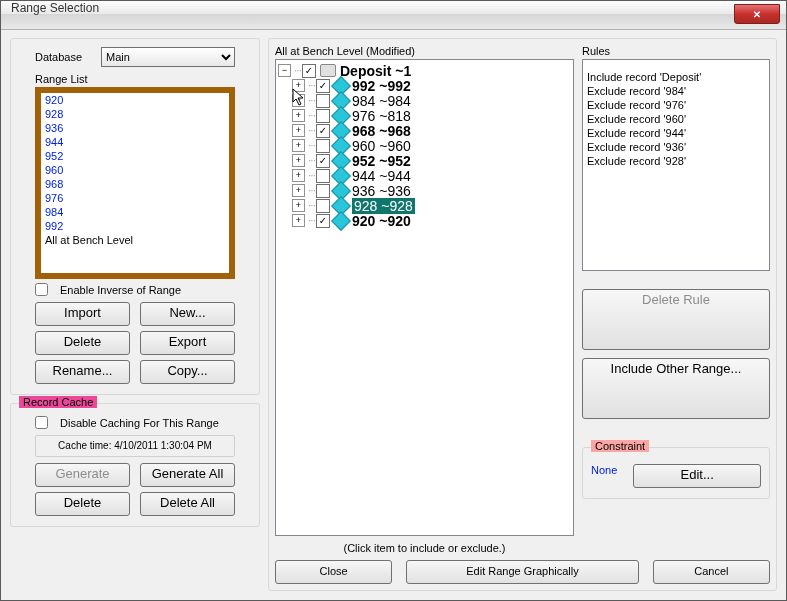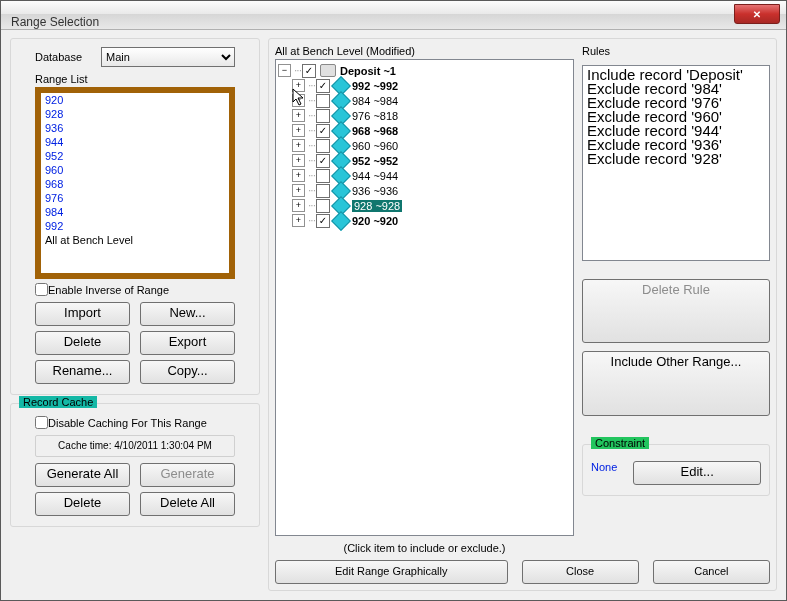--- a/index.html
+++ b/index.html
@@ -1,62 +1,62 @@
 <!DOCTYPE html>
 <html><head>
 <meta charset="utf-8">
 <style>
 html,body{margin:0;padding:0;font-family:"Segoe UI",Tahoma,sans-serif;font-size:11px;color:#000;background:#fff}
 .window{width:787px;height:601px;background:#f0f0f0;border:1px solid #5a5a5a;box-sizing:border-box;position:relative;box-shadow:2px 2px 4px rgba(0,0,0,.3)}
-.titlebar{height:28px;background:linear-gradient(to bottom,#fdfdfd 0%,#eaeaea 45%,#d6d6d6 46%,#e8e8e8 100%);border-bottom:1px solid #b0b0b0;display:flex;align-items:flex-end;padding-left:10px;position:relative}
+.titlebar{height:28px;background:linear-gradient(to bottom,#fdfdfd 0%,#eaeaea 45%,#d6d6d6 46%,#e8e8e8 100%);border-bottom:1px solid #b0b0b0;display:flex;align-items:flex-start;padding-left:10px;position:relative}
 .titlebar-text{font-size:12px;color:#333}
 .closebtn{position:absolute;right:6px;top:3px;width:44px;height:18px;background:linear-gradient(to bottom,#e57373 0%,#c9302c 50%,#a82824 100%);border:1px solid #7a1f1c;border-radius:0 0 3px 3px;display:flex;align-items:center;justify-content:center;color:#fff;font-size:10px;font-weight:bold;cursor:pointer}
 .client{position:absolute;top:29px;left:1px;right:1px;bottom:1px;background:#f0f0f0;padding:8px;display:flex;gap:8px}
 .leftcol{width:250px;display:flex;flex-direction:column}
 .midcol{flex:1;border:1px solid #d8d8d8;border-radius:3px;padding:6px;display:flex;flex-direction:column;position:relative;background:#f0f0f0}
 .rightcol{width:188px;display:flex;flex-direction:column}
 .group{border:1px solid #d8d8d8;border-radius:3px;padding:8px 24px 10px;margin-bottom:8px;background:#f0f0f0;position:relative}
-.group>.glabel{position:absolute;top:-8px;left:8px;background:#14b8a6;padding:0 4px;font-size:11px;color:#000}
+.group>.glabel{position:absolute;top:-8px;left:8px;background:#ec4899;padding:0 4px;font-size:11px;color:#000}
 .row{display:flex;align-items:center;margin-bottom:6px;gap:6px}
 .lbl{min-width:60px}
 select.combo{flex:1;height:20px;border:1px solid #707070;background:linear-gradient(#fff,#e8e8e8);font-size:11px}
 .listbox{border:6px solid #a16207;background:#fff;height:180px;overflow-y:scroll;margin-top:2px}
 .listbox .item{padding:1px 4px;color:#0021e2;cursor:default}
 .listbox .item.plain{color:#000}
-.chkrow{display:flex;align-items:center;gap:0;margin:4px 0 6px}
+.chkrow{display:flex;align-items:center;gap:12px;margin:4px 0 6px}
 .chkrow input{width:13px;height:13px;margin:0}
 .btnrow{display:flex;gap:10px;margin-top:5px}
 .btn{flex:1;height:22px;border:1px solid #707070;border-radius:3px;background:linear-gradient(#f7f7f7,#e1e1e1);font-size:13px;text-align:center;line-height:20px;cursor:default}
 .btn.disabled{color:#8d8d8d}
 .cachetime{height:20px;border:1px solid #d0d0d0;background:#f0f0f0;text-align:center;line-height:20px;margin:4px 0 6px;font-size:10px;border-radius:2px}
 .midheader{font-size:11px;color:#000;margin-bottom:2px}
 .tree{flex:1;border:1px solid #828790;background:#fff;overflow:auto;padding:3px 2px}
 .treerow{display:flex;align-items:center;height:15px;white-space:nowrap}
 .exp{width:11px;height:11px;border:1px solid #919191;display:inline-flex;align-items:center;justify-content:center;font-size:9px;line-height:9px;color:#000;margin-right:2px;background:#fff}
 .dots{color:#a0a0a0;font-size:10px;letter-spacing:-1px;margin:0 1px}
 .cb{width:12px;height:12px;border:1px solid #6f6f6f;background:#fff;display:inline-flex;align-items:center;justify-content:center;font-size:10px;margin-right:2px}
 .cb.on::after{content:"✓";font-size:10px;color:#000;line-height:10px}
 .ico{width:12px;height:12px;border:1px solid #1792a5;background:#29c5d8;transform:rotate(45deg);margin:0 4px 0 2px}
 .ico.root{border:1px solid #888;background:#e0e0e0;border-radius:2px;transform:none;width:14px;height:11px;margin:0 4px 0 2px;position:relative}
-.nlabel{font-size:11px}
+.nlabel{font-size:14px}
 .nlabel.bold{font-weight:bold}
 .nlabel.sel{background:#0f766e;color:#fff;padding:0 2px}
 .indent1{margin-left:14px}
 .cursor-arrow{position:absolute;left:16px;top:28px;pointer-events:none}
 .cursor-arrow svg{width:14px;height:18px}
 .hint{text-align:center;font-size:11px;color:#000;margin:6px 0 4px}
 .bigbtn{height:22px;border:1px solid #707070;border-radius:3px;background:linear-gradient(#f7f7f7,#e1e1e1);text-align:center;line-height:20px;font-size:11px;margin-top:2px}
-.ruleslist{border:1px solid #828790;background:#fff;height:190px;padding:2px 4px;font-size:15px;overflow:auto}
+.ruleslist{border:1px solid #828790;background:#fff;height:190px;padding:10px 4px;font-size:11px;overflow:auto}
 .ruleslist div{line-height:14px;white-space:nowrap}
 .fs{border:1px solid #d8d8d8;border-radius:3px;padding:16px 8px 10px;position:relative;margin-top:28px}
-.fs .fslabel{position:absolute;top:-8px;left:8px;background:#22c55e;padding:0 4px}
+.fs .fslabel{position:absolute;top:-8px;left:8px;background:#fca5a5;padding:0 4px}
 .fs .inner{display:flex;gap:16px}
 .link{color:#0021e2}
 .btmrow{display:flex;gap:14px;margin-top:auto}
-.ruleslbl{margin-bottom:8px}
+.ruleslbl{margin-bottom:2px}
 .spacer{flex:1}
 </style>
 </head>
 <body>
 
 <div class="window">
   <div class="titlebar">
     <span class="titlebar-text">Range Selection</span>
     <div class="closebtn">✕</div>
   </div>
@@ -103,22 +103,22 @@
       </div>
 
       <div class="group">
         <div class="glabel">Record Cache</div>
         <div class="chkrow">
           <input type="checkbox" style="">
           <span>Disable Caching For This Range</span>
         </div>
         <div class="cachetime">Cache time: 4/10/2011 1:30:04 PM</div>
         <div class="btnrow">
+          <div class="btn disabled">Generate</div>
           <div class="btn">Generate All</div>
-          <div class="btn disabled">Generate</div>
         </div>
         <div class="btnrow">
           <div class="btn">Delete</div>
           <div class="btn">Delete All</div>
         </div>
       </div>
     </div>
 
     <div class="midcol">
       <div style="display:flex;gap:8px;flex:1;min-height:0">
@@ -234,20 +234,20 @@
             <div class="inner">
               <span class="link">None</span>
               <div class="btn" style="flex:1">Edit...</div>
             </div>
           </div>
           <div class="spacer"></div>
         </div>
       </div>
 
       <div class="btmrow">
+        <div class="bigbtn default" style="flex:1">Close</div>
         <div class="bigbtn" style="flex:2">Edit Range Graphically</div>
-        <div class="bigbtn default" style="flex:1">Close</div>
         <div class="bigbtn" style="flex:1">Cancel</div>
       </div>
     </div>
 
   </div>
 </div>
 
 </body></html>

